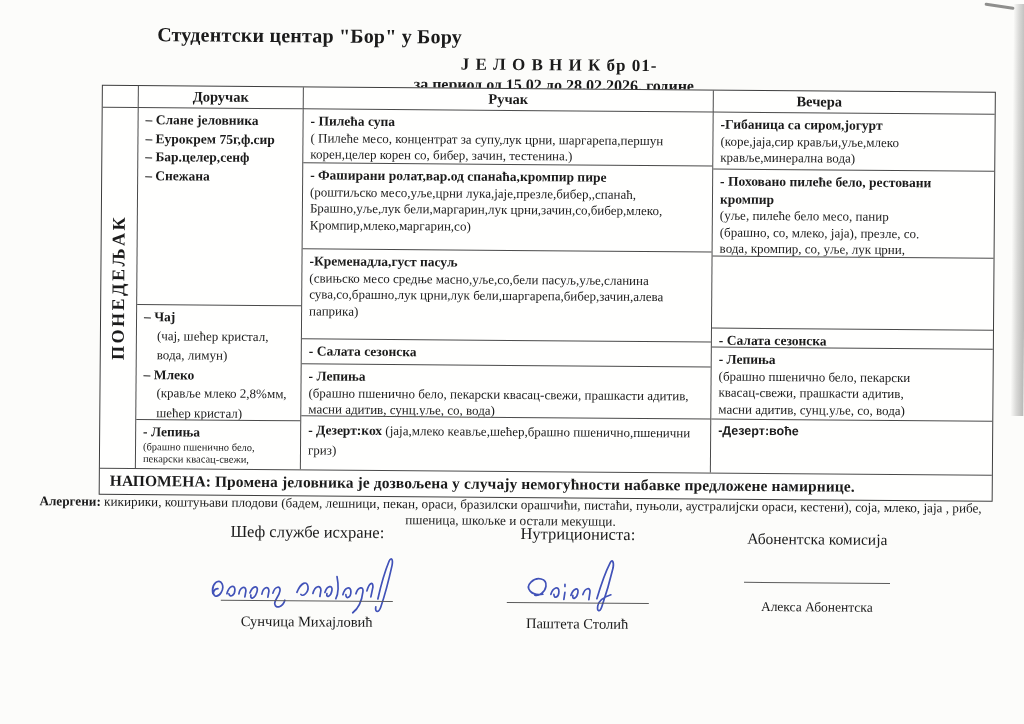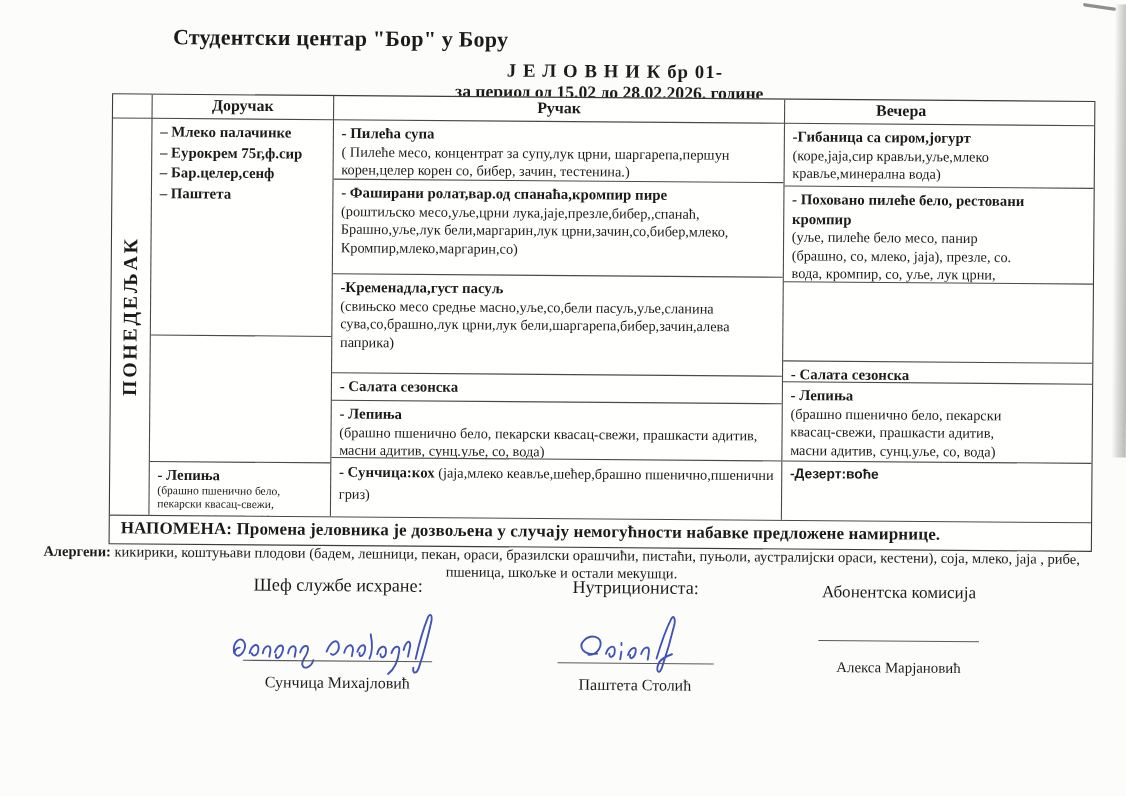--- a/index.html
+++ b/index.html
@@ -115,33 +115,41 @@
     <div class="hcell">Доручак</div>
     <div class="hcell">Ручак</div>
     <div class="hcell h-dinner">Вечера</div>
 
     <div class="day-cell">
       <span class="day-label">ПОНЕДЕЉАК</span>
     </div>
     <div class="stack col-b" id="stack-breakfast">
         <div class="cell">
           <div class="mi">
-            <span class="mi-title">–  Млеко палачинке</span>
+            <span class="mi-title">–  Слане јеловника</span>
           </div>
           <div class="mi">
             <span class="mi-title">–  Еурокрем 75г,ф.сир</span>
           </div>
           <div class="mi">
             <span class="mi-title">–  Бар.целер,сенф</span>
           </div>
           <div class="mi">
-            <span class="mi-title">–  Паштета</span>
-          </div>
-        </div>
-        <div class="cell">
+            <span class="mi-title">–  Снежана</span>
+          </div>
+        </div>
+        <div class="cell">
+          <div class="mi">
+            <span class="mi-title">–  Чај</span>
+            <span class="mi-ing">(чај, шећер кристал, вода, лимун)</span>
+          </div>
+          <div class="mi">
+            <span class="mi-title">–  Млеко</span>
+            <span class="mi-ing">(кравље млеко 2,8%мм, шећер кристал)</span>
+          </div>
         </div>
         <div class="cell">
           <div class="mi small">
             <span class="mi-title">- Лепиња</span>
             <span class="mi-ing">(брашно пшенично бело, пекарски квасац-свежи, прашкасти адитив, масни адитив, сунц.уље, со , вода)</span>
           </div>
         </div>
       </div>
     <div class="stack col-l" id="stack-lunch">
         <div class="cell">
@@ -167,21 +175,21 @@
             <span class="mi-title">- Салата сезонска</span>
           </div>
         </div>
         <div class="cell">
           <div class="mi">
             <span class="mi-title">- Лепиња</span>
             <span class="mi-ing">(брашно пшенично бело, пекарски квасац-свежи, прашкасти адитив, масни адитив, сунц.уље, со, вода)</span>
           </div>
         </div>
         <div class="cell">
-          <div class="mi inline"><span class="mi-title">- Сунчица:кох</span><span class="mi-ing"> (јаја,млеко кеавље,шећер,брашно пшенично,пшенични гриз)</span></div>
+          <div class="mi inline"><span class="mi-title">- Дезерт:кох</span><span class="mi-ing"> (јаја,млеко кеавље,шећер,брашно пшенично,пшенични гриз)</span></div>
         </div>
       </div>
     <div class="stack col-d" id="stack-dinner">
         <div class="cell">
           <div class="mi">
             <span class="mi-title">-Гибаница  са сиром,јогурт</span>
             <span class="mi-ing">(коре,јаја,сир крављи,уље,млеко кравље,минерална вода)</span>
           </div>
         </div>
         <div class="cell">
@@ -248,19 +256,19 @@
           </g>
         </svg>
       </div>
       <div class="sig-line"></div>
       <div class="sig-name">Паштета Столић</div>
     </div>
 
     <div class="sig-col sig-col-3">
       <div class="sig-role">Абонентска комисија</div>
       <div class="sig-line"></div>
-      <div class="sig-name">Алекса Марјановић</div>
+      <div class="sig-name">Алекса Абонентска</div>
     </div>
   </div>
 
   <div class="edge-strip"></div>
   <div class="corner-streak"></div>
 </div>
 
 </body></html>

